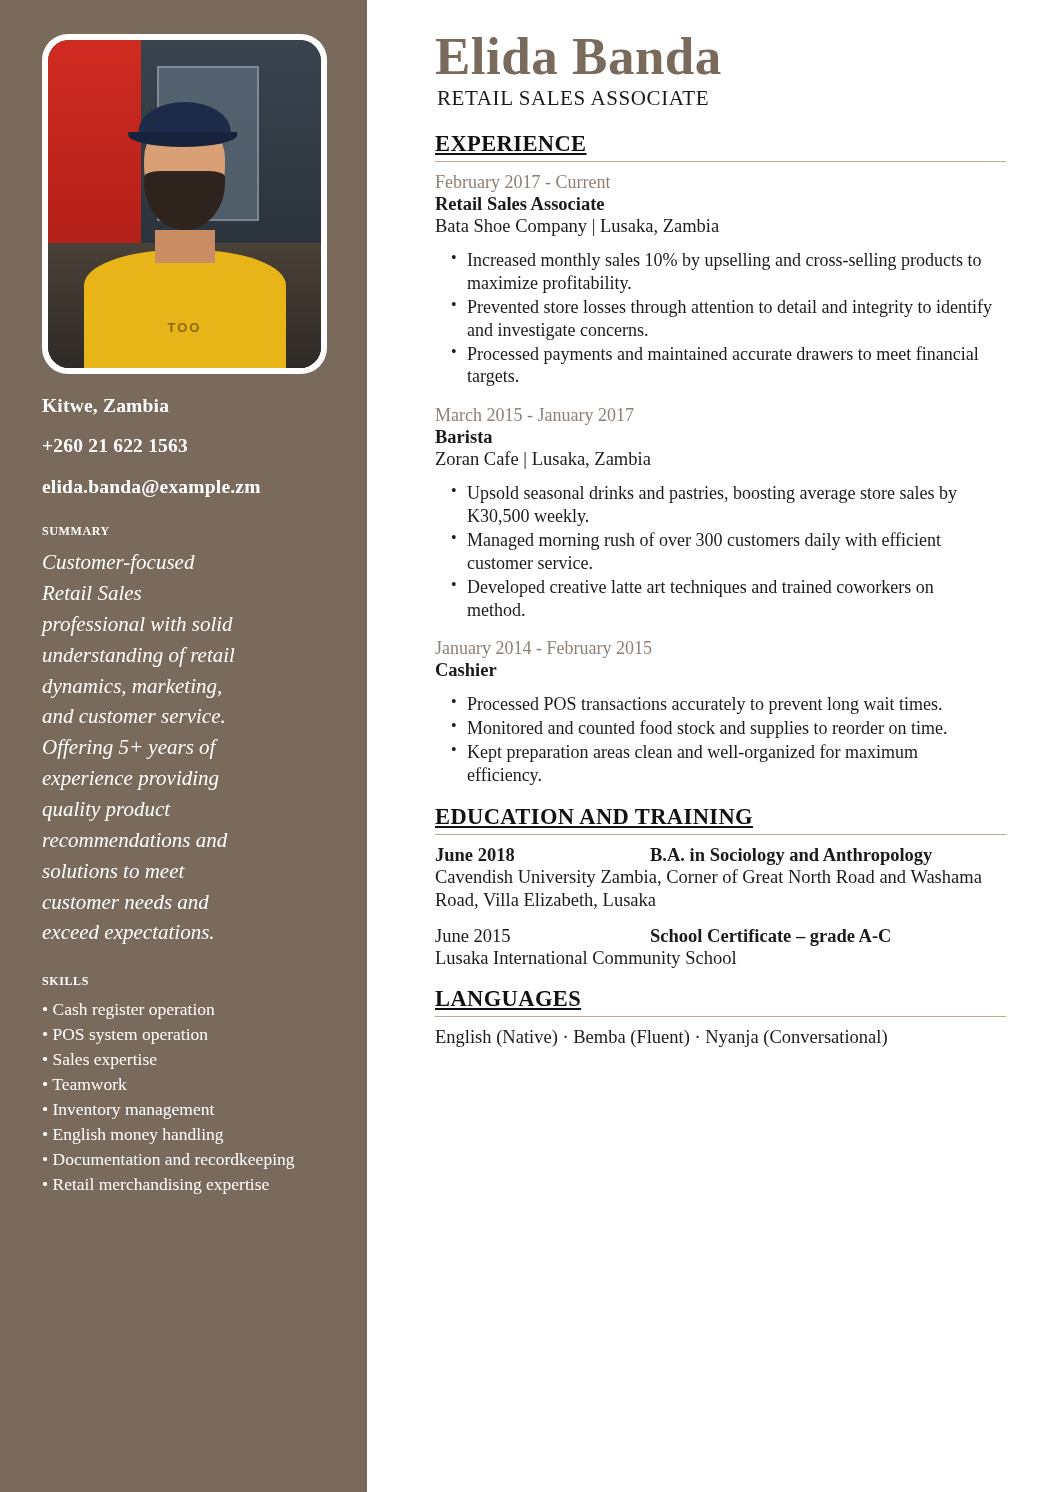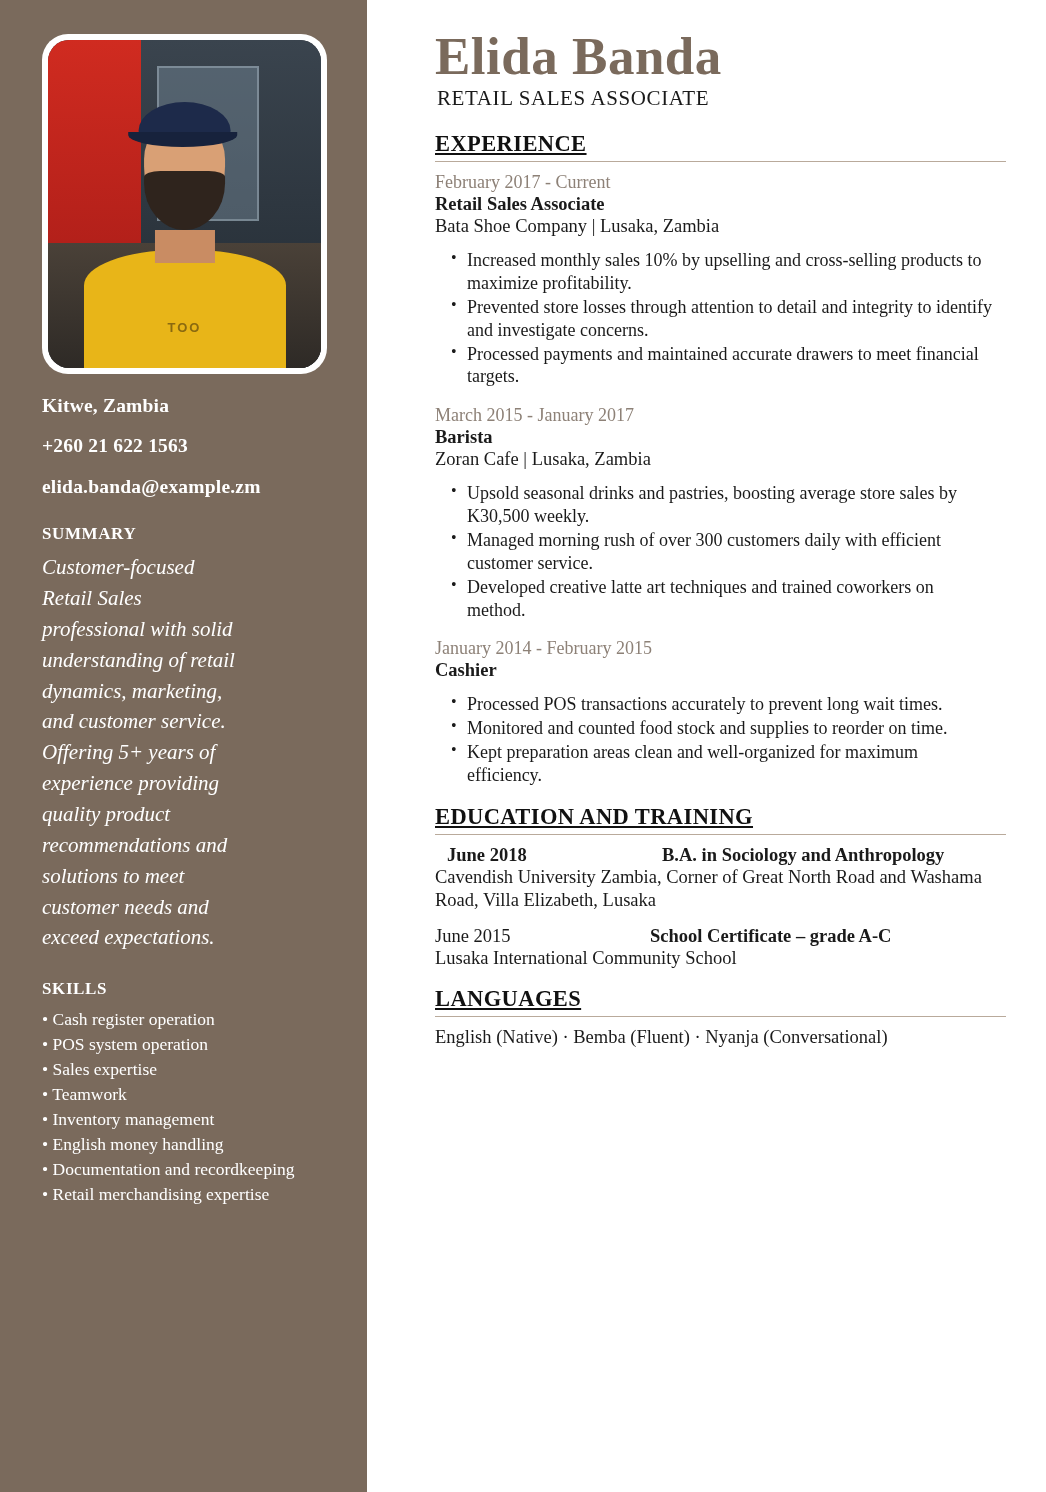--- a/index.html
+++ b/index.html
@@ -112,21 +112,21 @@
   .contact-line {
     font-weight: bold;
     font-size: 19.5px;
     letter-spacing: .2px;
     margin: 0 0 17px 2px;
     line-height: 1.2;
   }
   .sb-heading {
     font-family: "Liberation Serif", serif;
     font-weight: bold;
-    font-size: 17px;
+    font-size: 12px;
     letter-spacing: .6px;
     margin: 26px 0 8px 2px;
   }
   .sb-summary {
     font-size: 21px;
     line-height: 1.47;
     margin: 0 16px 0 2px;
     width: 205px;
     font-style: italic;
   }
@@ -211,21 +211,21 @@
   }
   .edu-row {
     display: flex;
     margin-top: 4px;
   }
   .edu-date {
     font-size: 18.5px;
     width: 215px;
     flex: none;
   }
-  .edu-date.bold { font-weight: bold; margin-left: 12px; }
+  .edu-date.bold { font-weight: bold; }
   .edu-degree {
     font-size: 18.5px;
     font-weight: bold;
   }
   .edu-school {
     font-size: 18.5px;
     line-height: 1.25;
     margin: 0 0 14px 0;
   }
   .languages {

